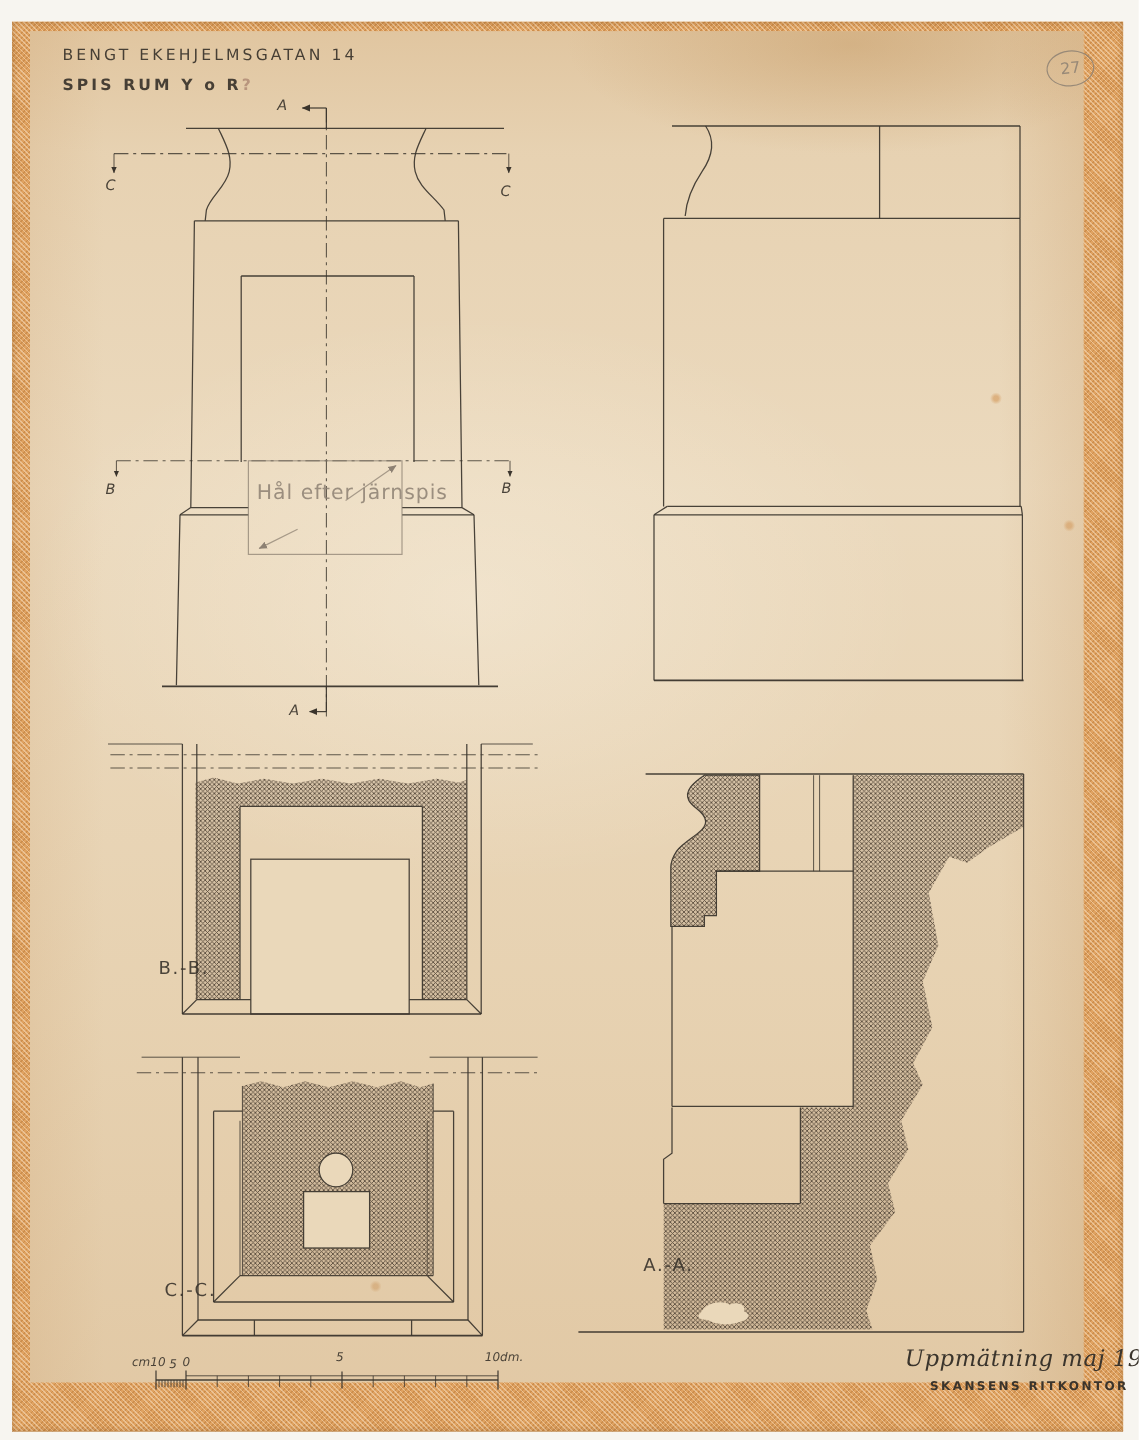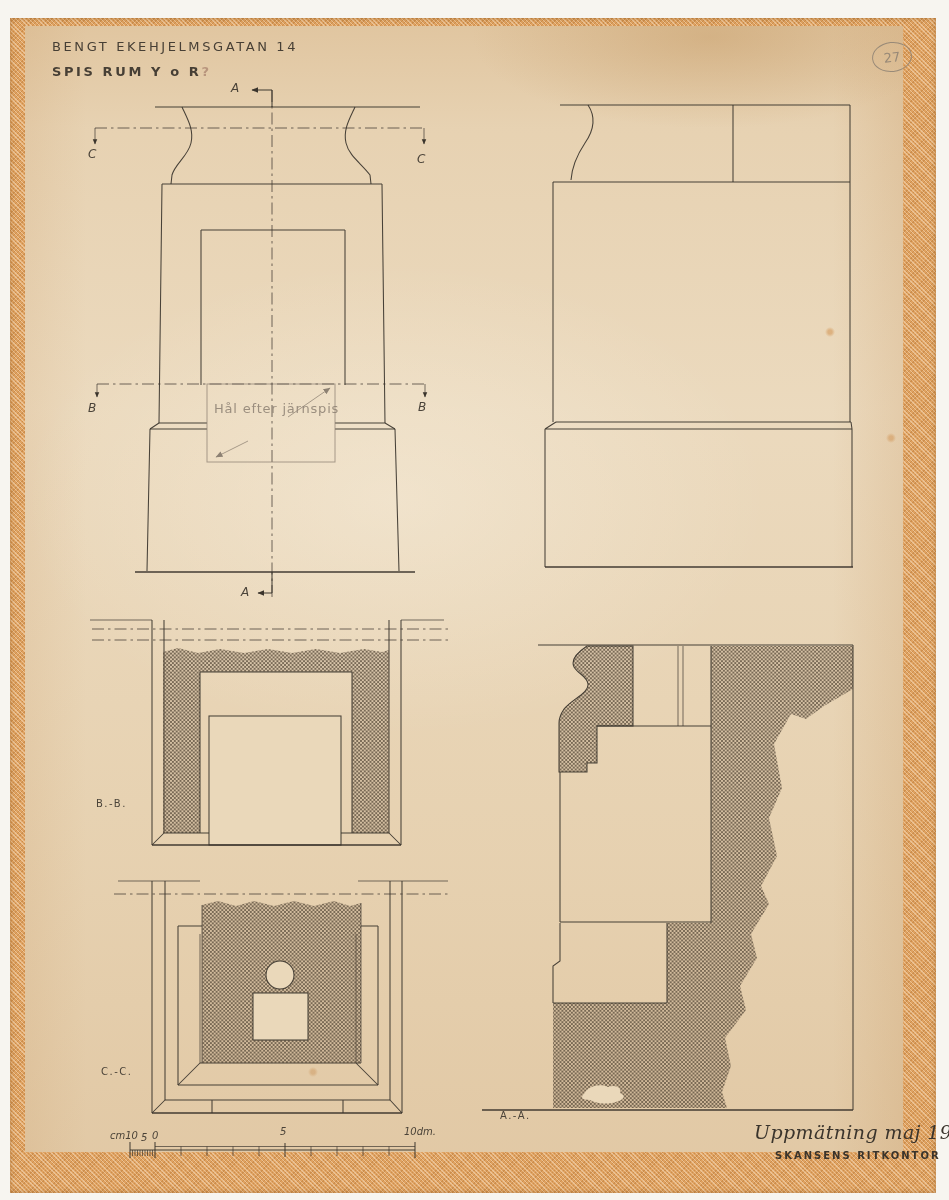--- a/index.html
+++ b/index.html
@@ -30,22 +30,22 @@
   .ik{stroke:var(--ink);stroke-width:1.05;fill:none;stroke-opacity:.92;}
   .ik2{stroke:var(--ink);stroke-width:1.4;fill:none;stroke-opacity:.95;}
   .tn{stroke:var(--ink);stroke-width:.8;fill:none;stroke-opacity:.85;}
   .dd{stroke:var(--ink);stroke-width:.9;fill:none;stroke-dasharray:12 4 2.5 4;stroke-opacity:.8;}
   .pc{stroke:var(--pencil);stroke-width:1;fill:none;stroke-opacity:.75;}
   .hf{fill:url(#xh);}
   .pf{fill:#ead8ba;}
   .txt{position:absolute;white-space:nowrap;}
   .title{font-size:13px;letter-spacing:2.6px;opacity:.92;}
   .cutletter{font-size:12px;font-style:italic;opacity:.9;}
-  .seclabel{font-size:10px;letter-spacing:1.5px;opacity:.9;}
-  .pencil-note{color:var(--pencil);font-size:13px;letter-spacing:.8px;opacity:.85;}
+  .seclabel{font-size:15px;letter-spacing:1.5px;opacity:.9;margin-left:36px;}
+  .pencil-note{color:var(--pencil);font-size:17px;letter-spacing:.8px;opacity:.85;}
   .scalelabel{font-size:10px;font-style:italic;opacity:.9;}
   .script{font-family:"DejaVu Serif",serif;font-style:italic;font-size:19px;letter-spacing:.4px;}
   .office{font-size:10px;letter-spacing:2px;}
   .stampbox{position:absolute;left:872px;top:42px;width:38px;height:28px;border:1.3px solid var(--pencil);
             border-radius:50%;transform:rotate(-6deg);color:var(--pencil);
             display:flex;align-items:center;justify-content:center;font-size:13px;opacity:.85;}
   .q{color:var(--stain);font-size:13px;}
 </style>
 </head>
 <body>
@@ -178,21 +178,21 @@
   <div class="txt cutletter" style="left:88px;top:147px;">C</div>
   <div class="txt cutletter" style="left:417px;top:152px;">C</div>
   <div class="txt cutletter" style="left:88px;top:401px;">B</div>
   <div class="txt cutletter" style="left:418px;top:400px;">B</div>
   <div class="txt cutletter" style="left:241px;top:585px;">A</div>
 
   <div class="txt pencil-note" style="left:214px;top:401px;">Hål efter järnspis</div>
 
   <div class="txt seclabel" style="left:96px;top:798px;">B.-B.</div>
   <div class="txt seclabel" style="left:101px;top:1066px;text-align:center;">C.-C.</div>
-  <div class="txt seclabel" style="left:500px;top:1110px;">A.-A.</div>
+  <div class="txt seclabel" style="left:500px;top:1045px;">A.-A.</div>
 
   <div class="txt scalelabel" style="left:110px;top:1130px;">cm10</div>
   <div class="txt scalelabel" style="left:141px;top:1132px;">5</div>
   <div class="txt scalelabel" style="left:152px;top:1130px;">0</div>
   <div class="txt scalelabel" style="left:280px;top:1126px;">5</div>
   <div class="txt scalelabel" style="left:404px;top:1126px;">10dm.</div>
 
   <div class="txt script" style="left:754px;top:1121px;">Uppmätning maj 1938</div>
   <div class="txt office" style="left:775px;top:1150px;font-weight:bold;">SKANSENS RITKONTOR</div>
 </div>

